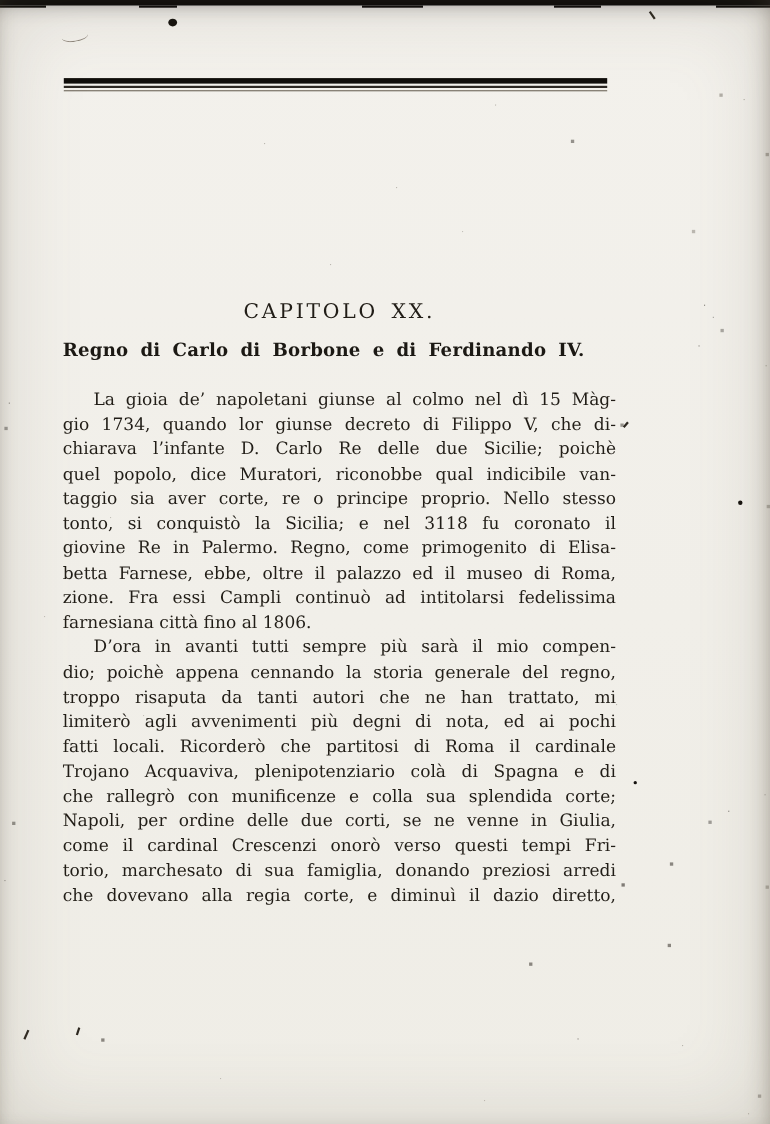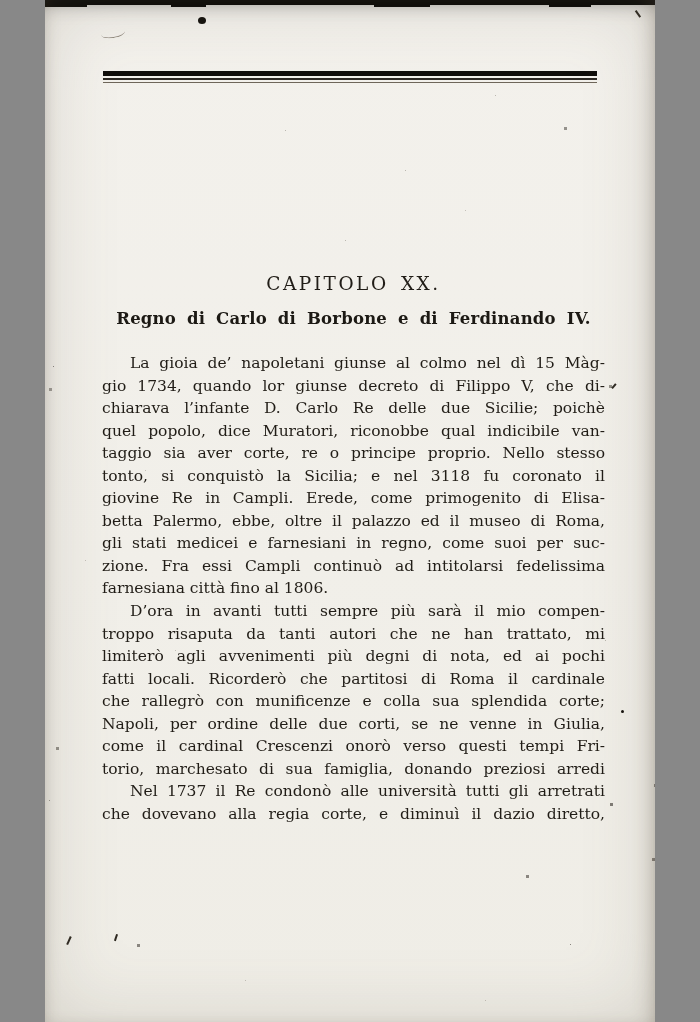--- a/index.html
+++ b/index.html
@@ -1,18 +1,18 @@
 <!DOCTYPE html>
 <html><head>
 <meta charset="utf-8">
 <style>
   html,body{margin:0;padding:0;background:#888;}
   .page{
     position:relative;
-    width:610px;height:1022px;
+    width:700px;height:1022px;
     margin:0 auto;
     background:linear-gradient(180deg,#f3f1ec 0%,#f1efe9 55%,#efede6 100%);
     overflow:hidden;
     font-family:"DejaVu Serif","Liberation Serif",serif;
     color:#211d17;
   }
   .page::after{
     content:'';position:absolute;inset:0;pointer-events:none;z-index:9;
     box-shadow:
       inset 0 0 75px rgba(112,102,86,.20),
@@ -39,21 +39,21 @@
   .column{
     position:absolute;left:57px;top:0;width:503px;z-index:2;
   }
   .heading{
     position:absolute;left:0;top:272px;width:100%;
     text-align:center;font-size:18.5px;line-height:24px;
     letter-spacing:2.5px;word-spacing:4px;font-weight:normal;margin:0;
   }
   .subtitle{
     position:absolute;left:0;top:306px;width:100%;
-    text-align:center;font-size:16.5px;line-height:26px;
+    font-size:16.5px;line-height:26px;
     font-weight:bold;word-spacing:5px;letter-spacing:.2px;margin:0;
     color:#1c1914;
   }
   .body-text{
     position:absolute;left:0;top:352px;width:100%;
     font-size:15.5px;line-height:22.55px;
   }
   .line{
     text-align:justify;text-align-last:justify;
     white-space:normal;overflow:hidden;max-height:22.55px;
@@ -109,34 +109,34 @@
   <div class="column">
     <h2 class="heading">CAPITOLO XX.</h2>
     <h3 class="subtitle">Regno di Carlo di Borbone e di Ferdinando IV.</h3>
     <div class="body-text">
         <div class="line indent">La gioia de’ napoletani giunse al colmo nel dì 15 Màg-</div>
         <div class="line">gio 1734, quando lor giunse decreto di Filippo V, che di-</div>
         <div class="line">chiarava l’infante D. Carlo Re delle due Sicilie; poichè</div>
         <div class="line">quel popolo, dice Muratori, riconobbe qual indicibile van-</div>
         <div class="line">taggio sia aver corte, re o principe proprio. Nello stesso</div>
         <div class="line">tonto, si conquistò la Sicilia; e nel 3118 fu coronato il</div>
-        <div class="line">giovine Re in Campli. Erede, come primogenito di Elisa-</div>
-        <div class="line">betta Palermo, ebbe, oltre il palazzo ed il museo di Roma,</div>
-        <div class="line">gli stati medicei e farnesiani in regno, come suoi per suc-</div>
+        <div class="line">giovine Re in Palermo. Regno, come primogenito di Elisa-</div>
+        <div class="line">betta Farnese, ebbe, oltre il palazzo ed il museo di Roma,</div>
         <div class="line">zione. Fra essi Campli continuò ad intitolarsi fedelissima</div>
         <div class="line parend">farnesiana città fino al 1806.</div>
         <div class="line indent">D’ora in avanti tutti sempre più sarà il mio compen-</div>
+        <div class="line">dio; poichè appena cennando la storia generale del regno,</div>
         <div class="line">troppo risaputa da tanti autori che ne han trattato, mi</div>
         <div class="line">limiterò agli avvenimenti più degni di nota, ed ai pochi</div>
         <div class="line">fatti locali. Ricorderò che partitosi di Roma il cardinale</div>
+        <div class="line">Trojano Acquaviva, plenipotenziario colà di Spagna e di</div>
         <div class="line">che rallegrò con munificenze e colla sua splendida corte;</div>
         <div class="line">Napoli, per ordine delle due corti, se ne venne in Giulia,</div>
         <div class="line">come il cardinal Crescenzi onorò verso questi tempi Fri-</div>
         <div class="line">torio, marchesato di sua famiglia, donando preziosi arredi</div>
-        <div class="line indent">Nel 1737 il Re condonò alle università tutti gli arretrati</div>
         <div class="line">che dovevano alla regia corte, e diminuì il dazio diretto,</div>
       </div>
   </div>
 
   <div class="artifacts">
     <div class="a-dot" style="left:153px;top:17px;width:8px;height:7px;"></div>
     <div class="a-dot" style="left:671px;top:455px;width:4px;height:4px;"></div>
     <div class="a-dot" style="left:576px;top:710px;width:3px;height:3px;"></div>
     <div class="a-arc" style="left:56px;top:28px;"></div>
     <div class="a-slash" style="left:592px;top:10px;height:8px;transform:rotate(-35deg);"></div>

